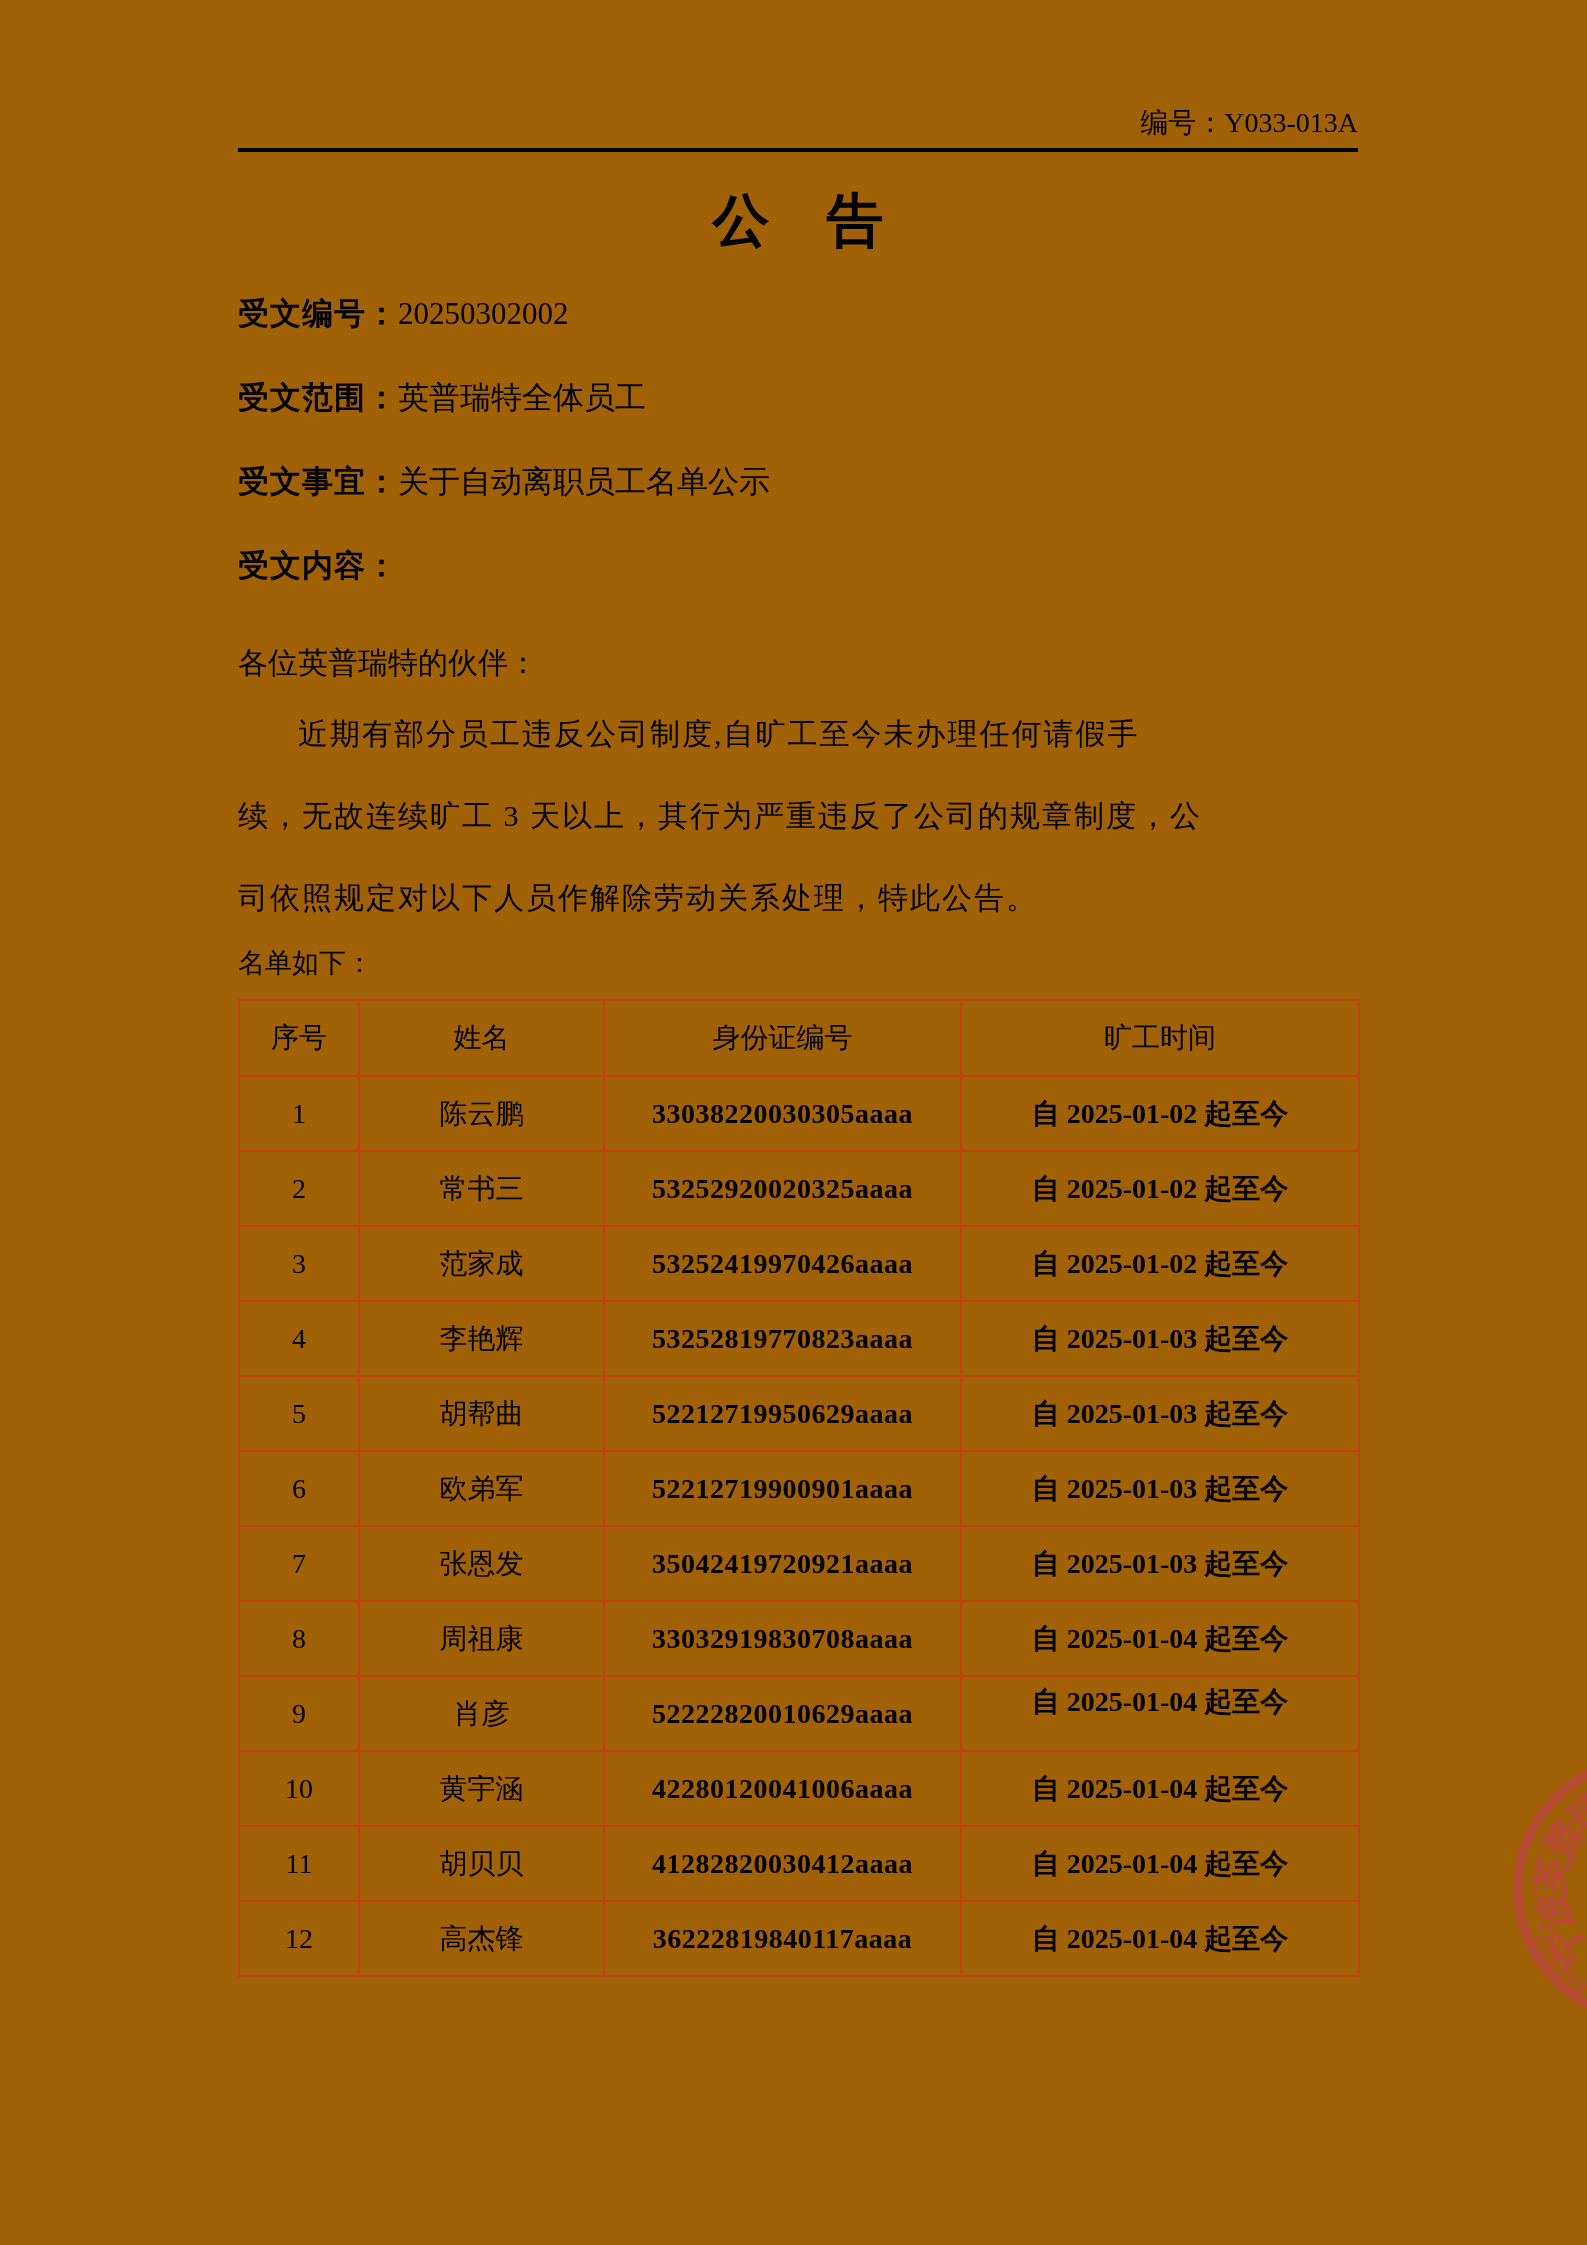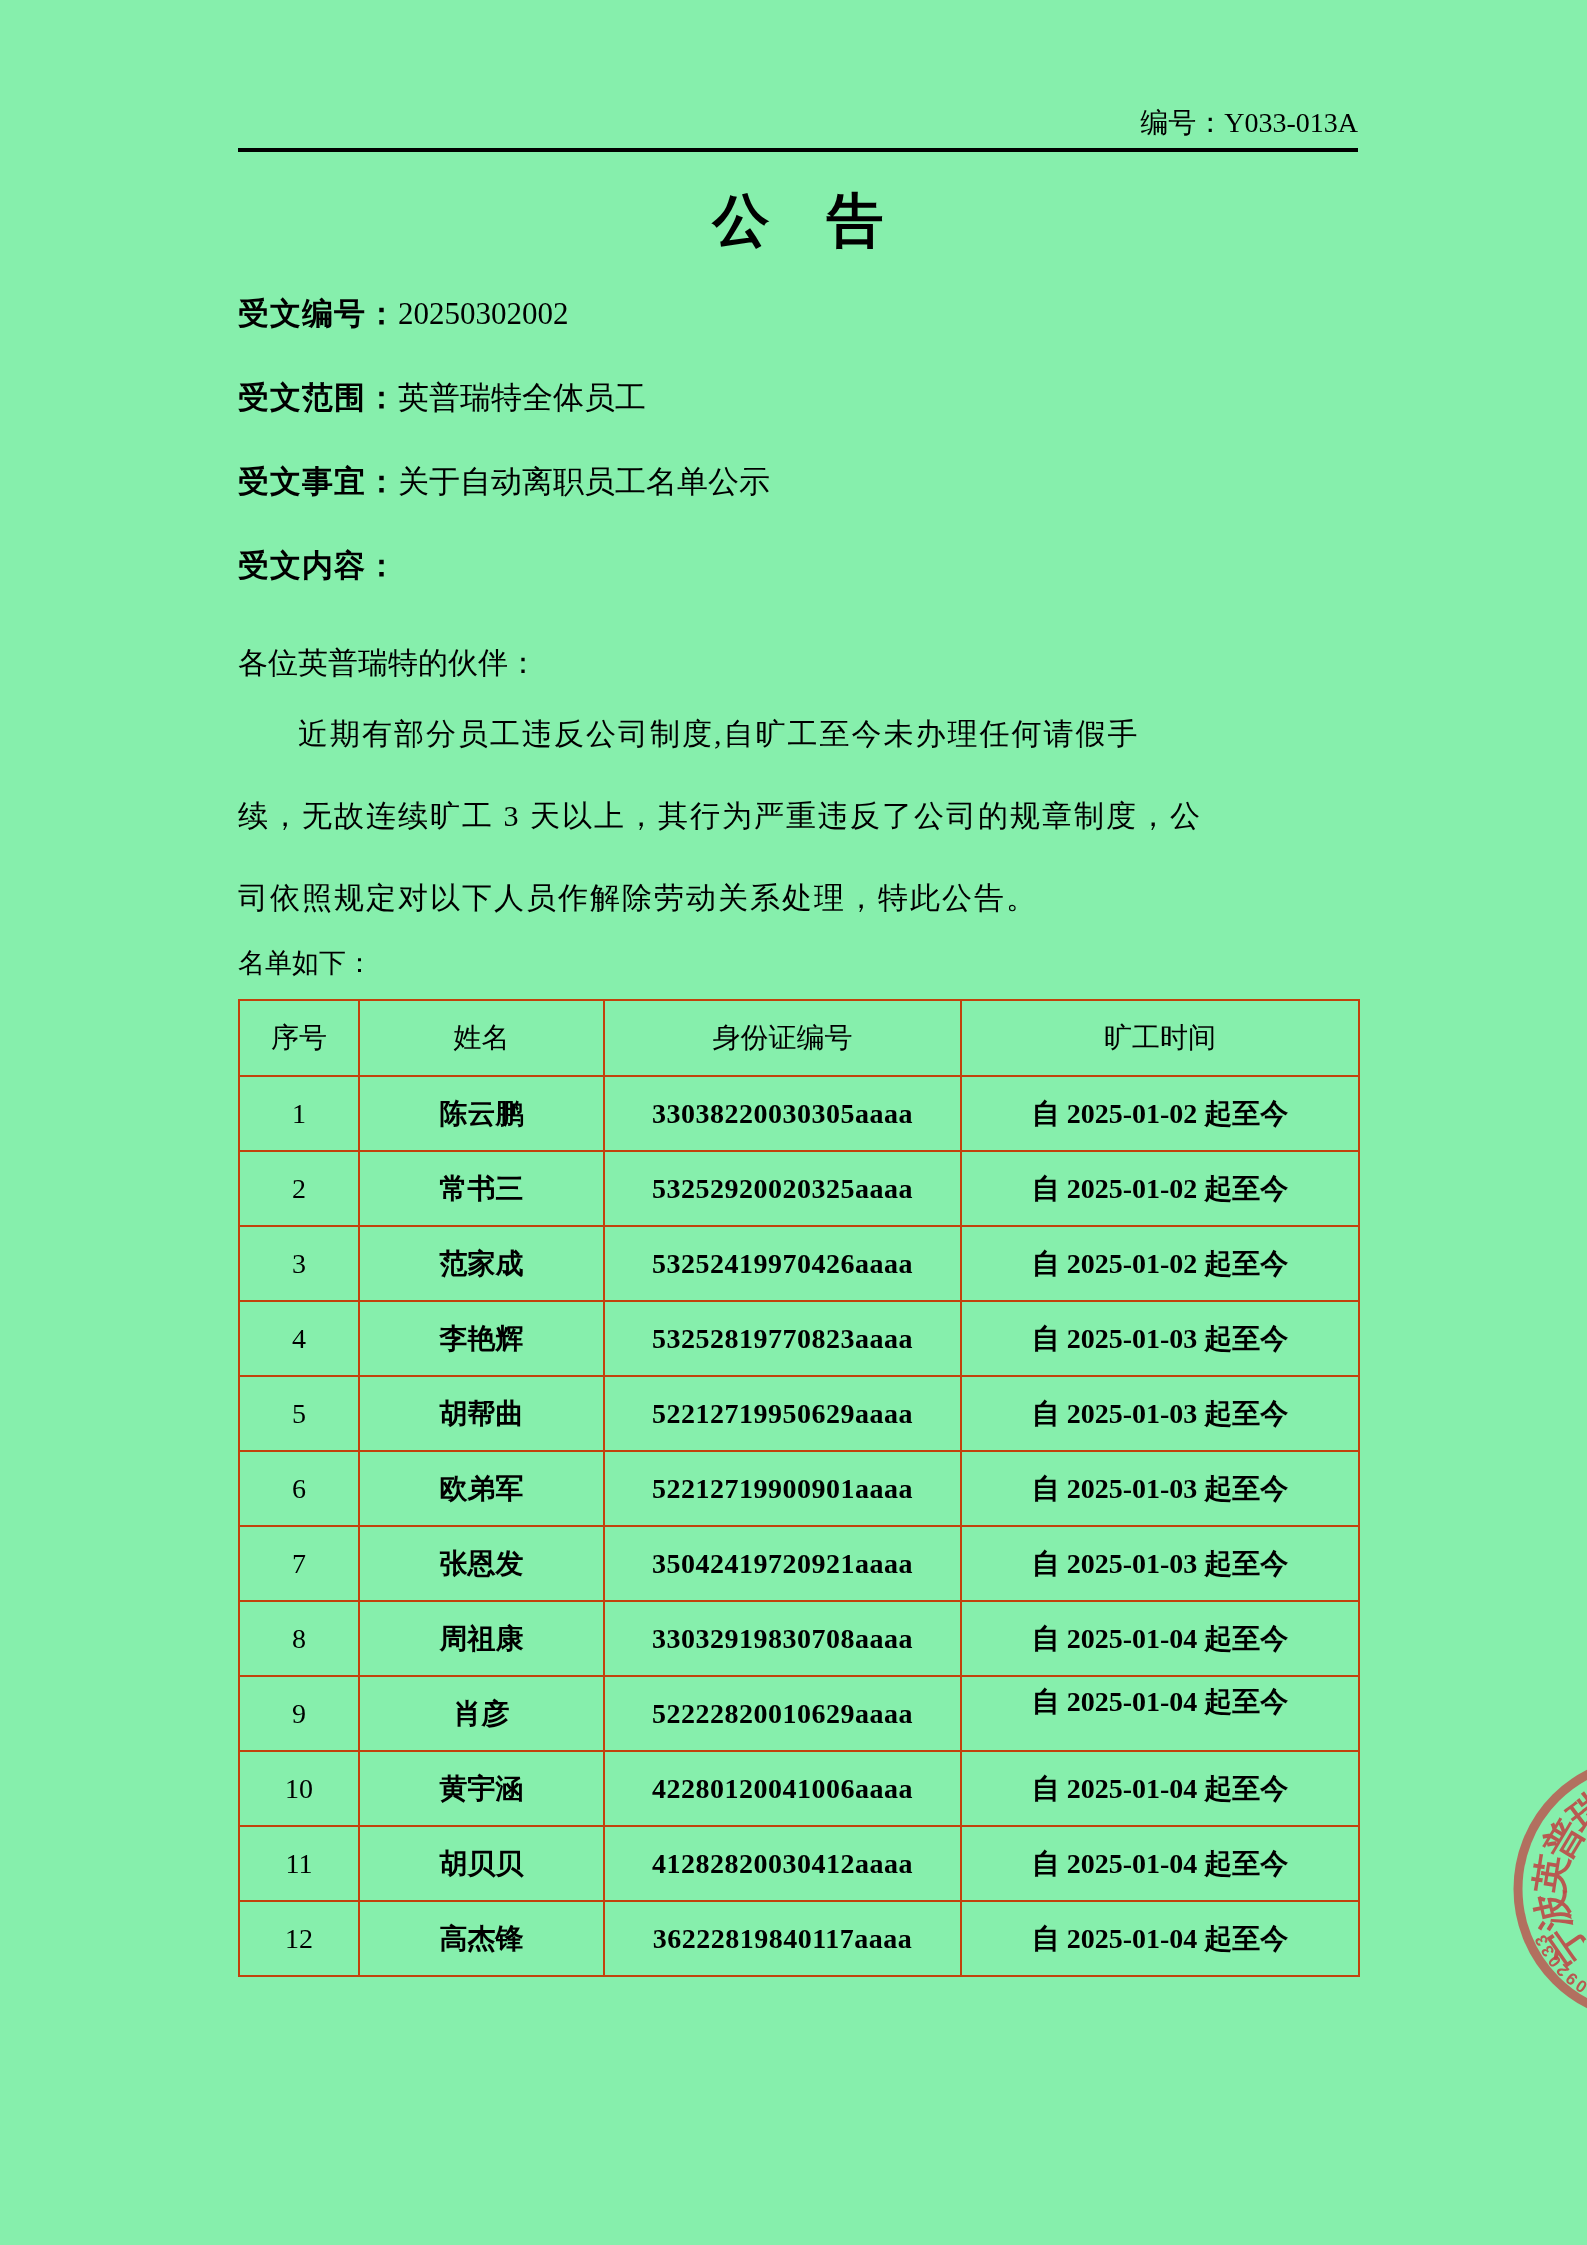--- a/index.html
+++ b/index.html
@@ -2,21 +2,21 @@
 <html><head>
 <meta charset="utf-8">
 <style>
   * { margin: 0; padding: 0; box-sizing: border-box; }
   html, body { background: #888; }
   .page {
     position: relative;
     width: 1587px;
     height: 2245px;
     margin: 0 auto;
-    background: #86efac;
+    background: #a16207;
     overflow: hidden;
     font-family: "Liberation Serif", "DejaVu Serif", serif;
     color: #000;
   }
   .content {
     position: absolute;
     left: 238px;
     top: 0;
     width: 1120px;
   }
@@ -85,21 +85,21 @@
     overflow: hidden;
   }
   table.roster th {
     height: 76px;
     font-size: 28px;
     font-weight: normal;
     font-family: "Liberation Serif", "DejaVu Serif", serif;
   }
   table.roster td { height: 75px; font-size: 28px; }
   td.col-index { font-weight: normal; font-family: "Liberation Serif", "DejaVu Serif", serif; }
-  td.col-name  { font-weight: bold; font-family: "Liberation Sans", "DejaVu Sans", sans-serif; }
+  td.col-name  { font-weight: normal; font-family: "Liberation Sans", "DejaVu Sans", sans-serif; }
   td.col-id    { font-weight: bold; font-family: "Liberation Serif", "DejaVu Serif", serif; letter-spacing: 0.5px; margin-top: 44px; }
   td.col-time  { font-weight: bold; font-family: "Liberation Serif", "DejaVu Serif", serif; }
   
   table.roster tbody tr:nth-child(9) td.col-time {
     vertical-align: top;
     padding-top: 6px;
   }
   .seal {
     position: absolute;
     left: 1508px;

